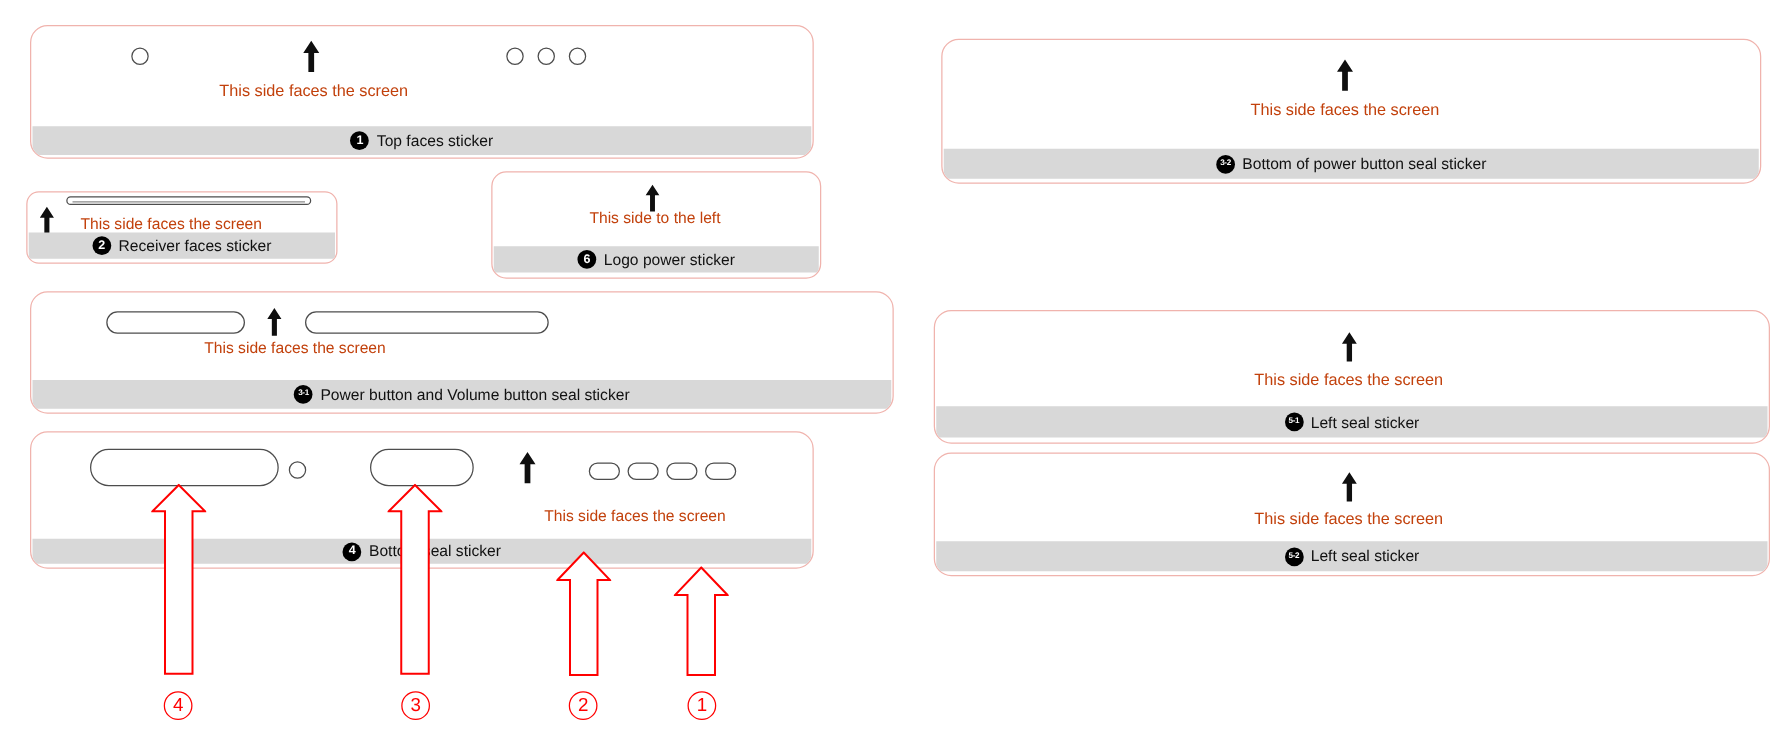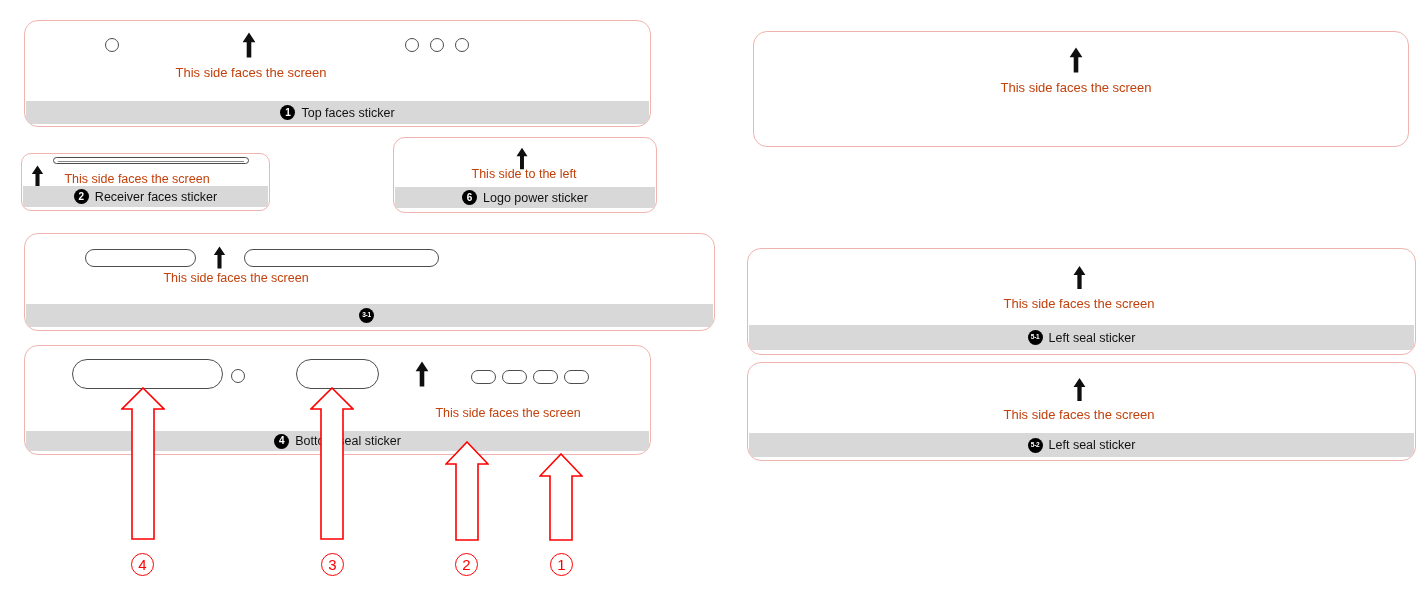--- a/index.html
+++ b/index.html
@@ -73,40 +73,41 @@
     <svg class="bk-arrow" style="left:9px;top:11px;" width="13" height="23" viewBox="0 0 14 26">
         <path d="M7 0.5 L13.4 10.3 L9.3 10.3 L9.3 25.5 L4.7 25.5 L4.7 10.3 L0.6 10.3 Z"></path>
       </svg>
     <div class="note" style="left:27px;top:18px;width:176px;">This side faces the screen</div>
     <div class="bar" style="bottom:3px;height:21px;">
       <span class="badge">2</span>
       <span>Receiver faces sticker</span>
     </div>
   </div>
 
-  <div class="sticker" style="left:393px;top:137px;width:264px;height:76px;border-radius:12px;">
+  <div class="sticker" style="left:393px;top:137px;width:264px;height:86px;border-radius:12px;">
     <svg class="bk-arrow" style="left:122px;top:8px;" width="12" height="25" viewBox="0 0 14 26">
         <path d="M7 0.5 L13.4 10.3 L9.3 10.3 L9.3 25.5 L4.7 25.5 L4.7 10.3 L0.6 10.3 Z"></path>
       </svg>
     <div class="note" style="left:40px;top:29px;width:180px;">This side to the left</div>
     <div class="bar" style="bottom:4px;height:21px;">
       <span class="badge">6</span>
       <span>Logo power sticker</span>
     </div>
   </div>
 
   <div class="sticker" style="left:24px;top:233px;width:691px;height:98px;">
     <div class="shape pill" style="left:60px;top:15px;width:111px;height:18px;border-radius:9px;"></div>
     <svg class="bk-arrow" style="left:188px;top:12px;" width="13" height="23" viewBox="0 0 14 26">
         <path d="M7 0.5 L13.4 10.3 L9.3 10.3 L9.3 25.5 L4.7 25.5 L4.7 10.3 L0.6 10.3 Z"></path>
       </svg>
     <div class="shape pill" style="left:219px;top:15px;width:195px;height:18px;border-radius:9px;"></div>
     <div class="note" style="left:81px;top:37px;width:260px;">This side faces the screen</div>
     <div class="bar" style="bottom:3px;height:23px;">
       <span class="badge sm">3-1</span>
+      <span>Power button and Volume button seal sticker</span>
     </div>
   </div>
 
   <div class="sticker" style="left:24px;top:345px;width:627px;height:110px;">
     <div class="shape pill" style="left:47px;top:13px;width:151px;height:30px;"></div>
     <div class="shape circle" style="left:206px;top:23px;width:14px;height:14px;"></div>
     <div class="shape pill" style="left:271px;top:13px;width:83px;height:30px;"></div>
     <svg class="bk-arrow" style="left:390px;top:13px;" width="14" height="30" viewBox="0 0 14 26">
         <path d="M7 0.5 L13.4 10.3 L9.3 10.3 L9.3 25.5 L4.7 25.5 L4.7 10.3 L0.6 10.3 Z"></path>
       </svg>
@@ -121,20 +122,24 @@
       <span class="badge">4</span>
       <span>Bottom seal sticker</span>
     </div>
   </div>
 
   <div class="sticker" style="left:753px;top:31px;width:656px;height:116px;">
     <svg class="bk-arrow" style="left:315px;top:14px;" width="14" height="28" viewBox="0 0 14 26">
         <path d="M7 0.5 L13.4 10.3 L9.3 10.3 L9.3 25.5 L4.7 25.5 L4.7 10.3 L0.6 10.3 Z"></path>
       </svg>
     <div class="note" style="left:192px;top:48px;width:260px;font-size:13px;">This side faces the screen</div>
+    <div class="bar" style="bottom:3px;height:24px;">
+      <span class="badge sm">3-2</span>
+      <span>Bottom of power button seal sticker</span>
+    </div>
   </div>
 
   <div class="sticker" style="left:747px;top:248px;width:669px;height:107px;">
     <svg class="bk-arrow" style="left:325px;top:15px;" width="13" height="27" viewBox="0 0 14 26">
         <path d="M7 0.5 L13.4 10.3 L9.3 10.3 L9.3 25.5 L4.7 25.5 L4.7 10.3 L0.6 10.3 Z"></path>
       </svg>
     <div class="note" style="left:201px;top:47px;width:260px;font-size:13px;">This side faces the screen</div>
     <div class="bar" style="bottom:4px;height:25px;">
       <span class="badge sm">5-1</span>
       <span>Left seal sticker</span>

